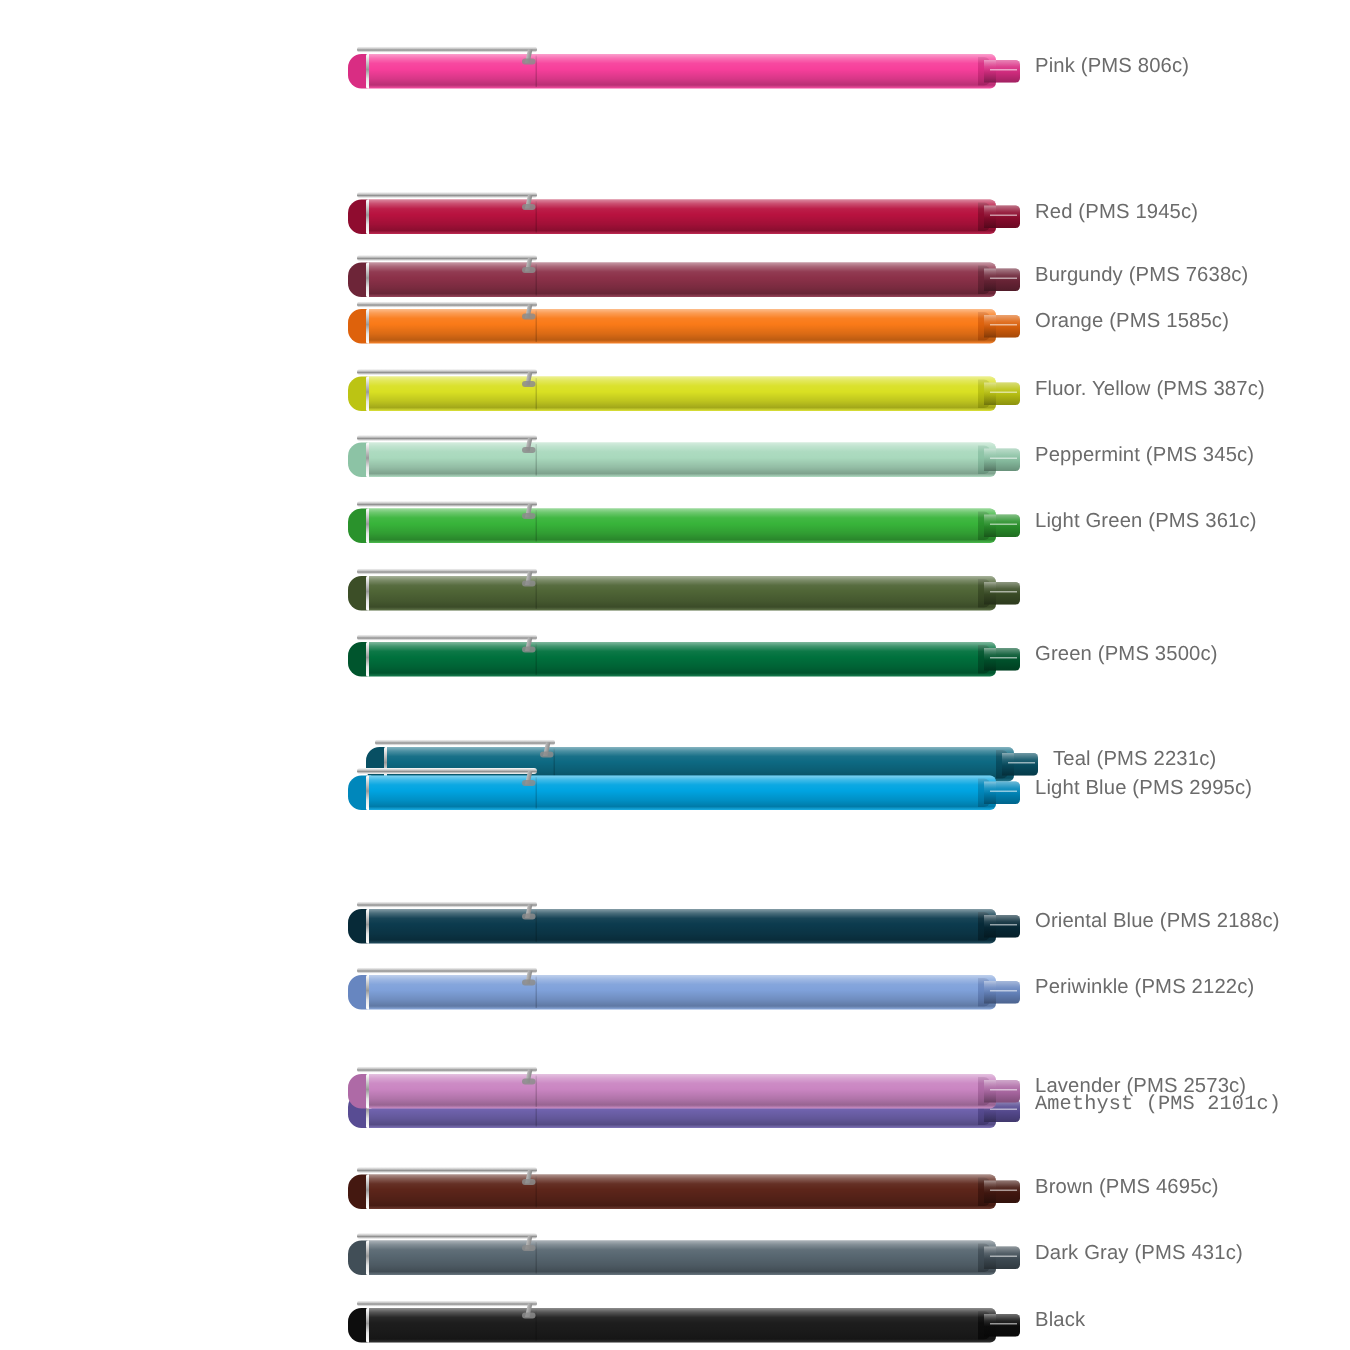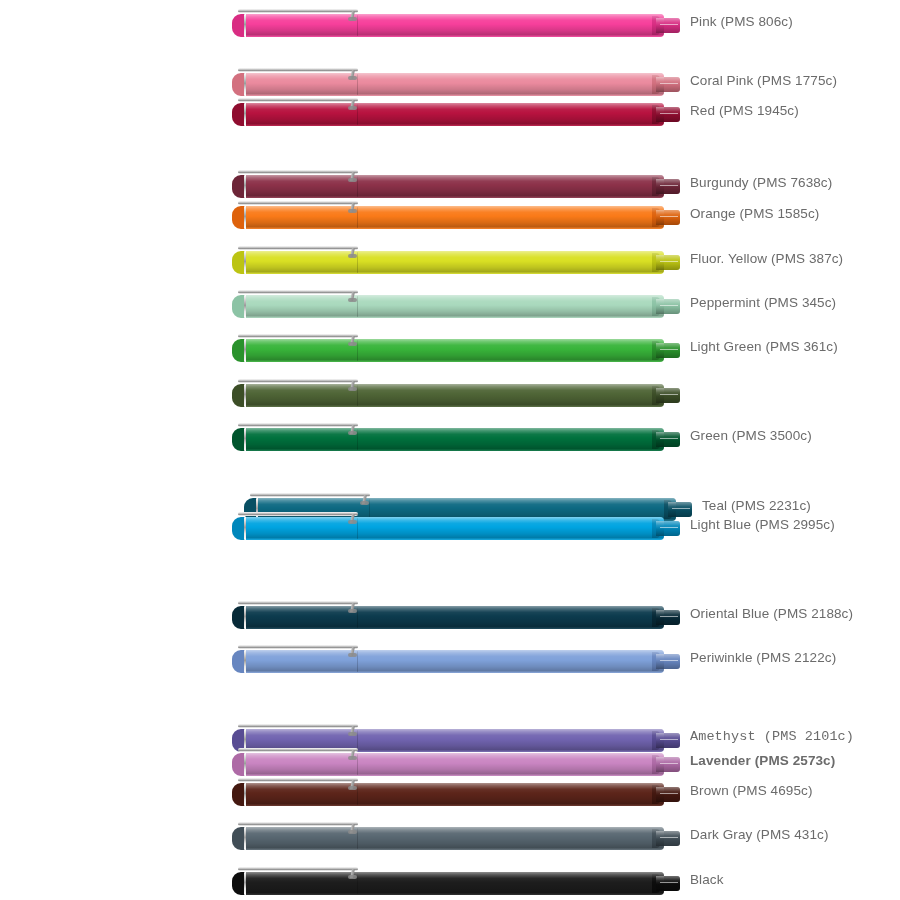--- a/index.html
+++ b/index.html
@@ -216,57 +216,39 @@
     font-size: 13.5px;
     color: #6b6b6b;
     letter-spacing: 0.1px;
     white-space: nowrap;
   }
 </style>
 </head>
 <body>
 
 <div id="chart">
-    <div class="pen-row" style="top: 0;">
+    <div class="pen-row" style="top: 22px;">
       <div class="pen" style="--barrel: #f73f9b; --shade: #d92d83;">
         <div class="cap-end"></div>
         <div class="cap-ring"></div>
         <div class="cap-body"></div>
         <div class="barrel"></div>
         <div class="seam"></div>
         <div class="shoulder"></div>
         <div class="nose"></div>
         <div class="nose-gloss"></div>
         <div class="nose-line"></div>
         <div class="gloss"></div>
         <div class="clip-bar"></div>
         <div class="clip-post"></div>
         <div class="clip-foot"></div>
       </div>
       <div class="pen-label">Pink (PMS 806c)</div>
     </div>
-    <div class="pen-row" style="top: 59.35px;">
-      <div class="pen" style="--barrel: #eb8a9e; --shade: #d3707f;">
-        <div class="cap-end"></div>
-        <div class="cap-ring"></div>
-        <div class="cap-body"></div>
-        <div class="barrel"></div>
-        <div class="seam"></div>
-        <div class="shoulder"></div>
-        <div class="nose"></div>
-        <div class="nose-gloss"></div>
-        <div class="nose-line"></div>
-        <div class="gloss"></div>
-        <div class="clip-bar"></div>
-        <div class="clip-post"></div>
-        <div class="clip-foot"></div>
-      </div>
-      <div class="pen-label">Coral Pink (PMS 1775c)</div>
-    </div>
-    <div class="pen-row" style="top: 89px; text-align: right;">
+    <div class="pen-row" style="top: 119px; text-align: right;">
       <div class="pen" style="--barrel: #b8123f; --shade: #8f0c2f;">
         <div class="cap-end"></div>
         <div class="cap-ring"></div>
         <div class="cap-body"></div>
         <div class="barrel"></div>
         <div class="seam"></div>
         <div class="shoulder"></div>
         <div class="nose"></div>
         <div class="nose-gloss"></div>
         <div class="nose-line"></div>
@@ -485,21 +467,21 @@
         <div class="nose"></div>
         <div class="nose-gloss"></div>
         <div class="nose-line"></div>
         <div class="gloss"></div>
         <div class="clip-bar"></div>
         <div class="clip-post"></div>
         <div class="clip-foot"></div>
       </div>
       <div class="pen-label">Amethyst (PMS 2101c)</div>
     </div>
-    <div class="pen-row" style="top: 739px; font-weight: bold;">
+    <div class="pen-row" style="top: 702px;">
       <div class="pen" style="--barrel: #ca85c2; --shade: #ae6aa6;">
         <div class="cap-end"></div>
         <div class="cap-ring"></div>
         <div class="cap-body"></div>
         <div class="barrel"></div>
         <div class="seam"></div>
         <div class="shoulder"></div>
         <div class="nose"></div>
         <div class="nose-gloss"></div>
         <div class="nose-line"></div>

